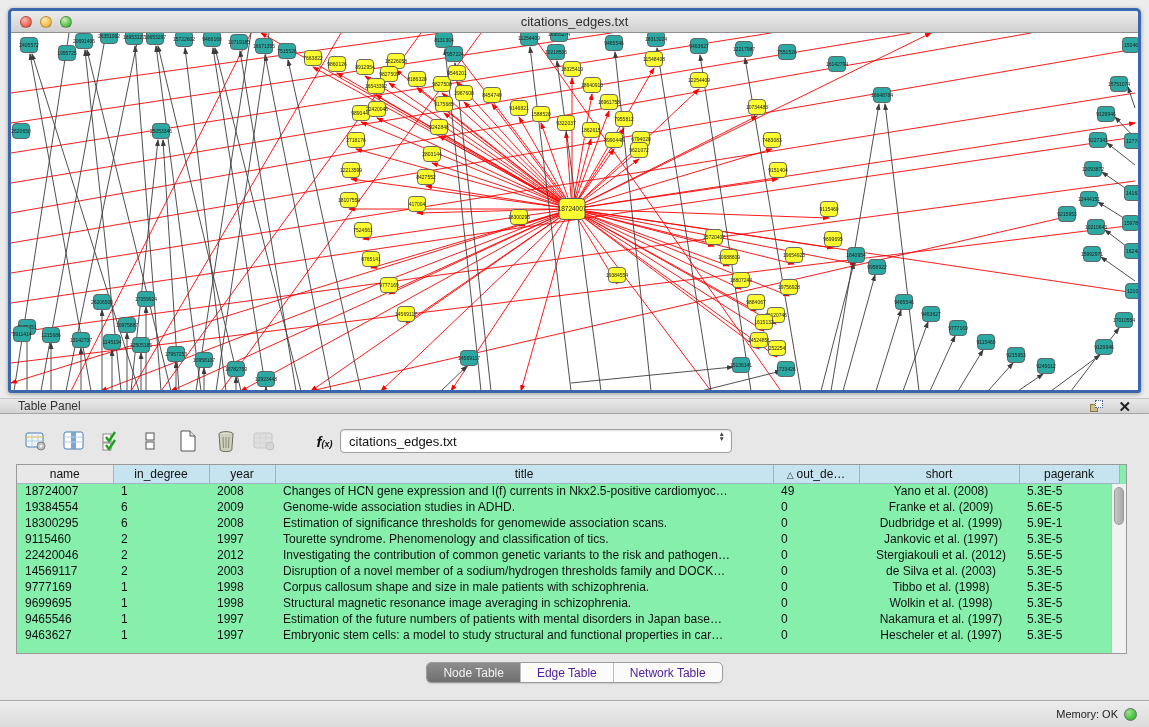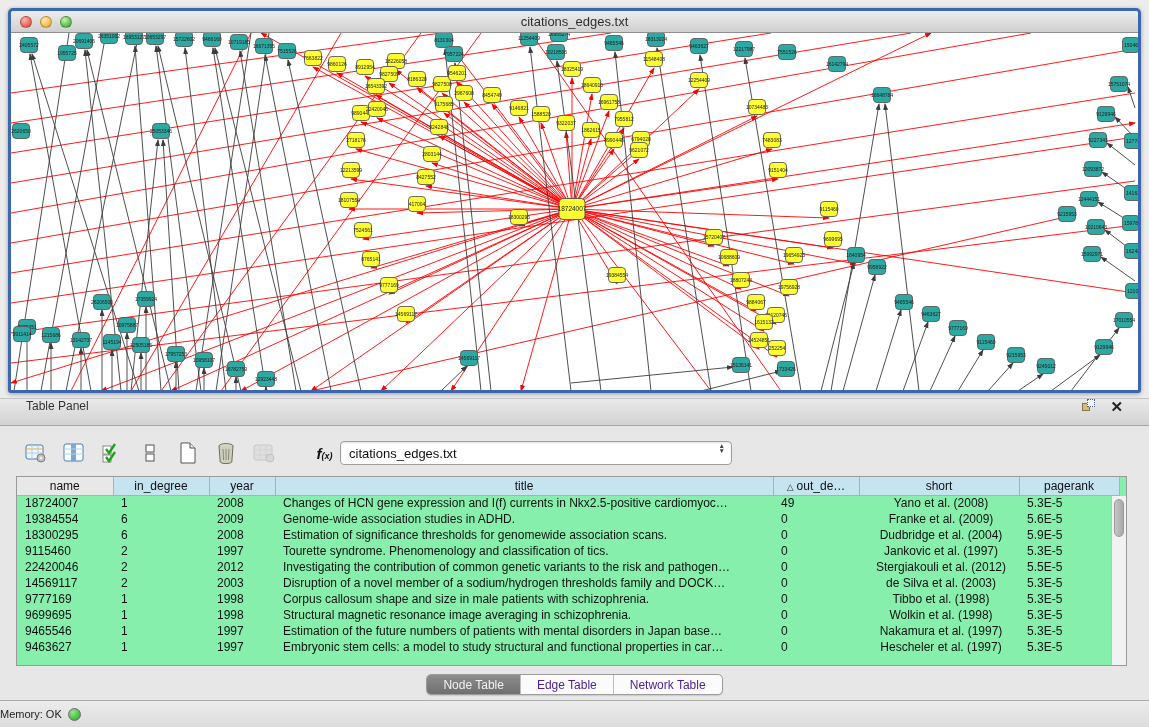--- a/index.html
+++ b/index.html
@@ -19,24 +19,24 @@
   .light.yellow{ background:radial-gradient(circle at 35% 30%, #ffe9b0, #f5bf4f 60%, #d69e2e); }
   .light.green { background:radial-gradient(circle at 35% 30%, #c9f0b4, #61c454 60%, #3f9e33); }
   .win-title { position:absolute; left:0; right:0; text-align:center; font-size:13px;
     color:#2e2e2e; pointer-events:none; }
   .net-canvas { position:relative; width:1127px; height:357px; background:#fff; overflow:hidden; }
   .net-canvas svg { display:block; }
 
   
   .table-panel { position:absolute; left:0; top:398px; width:1149px; height:302px;
     background:#e7e7e7; }
-  .panel-header { height:28px; background:linear-gradient(#e9e9e9,#d2d2d2);
+  .panel-header { height:16px; background:linear-gradient(#e9e9e9,#d2d2d2);
     border-top:1px solid #c4c4c4; border-bottom:1px solid #a6a6a6;
-    display:flex; align-items:flex-start; font-size:12px; color:#333;
-    padding:0 26px; }
+    display:flex; align-items:center; font-size:12px; color:#333;
+    padding:0 18px; }
   .panel-header .spacer { flex:1; }
   .float-icon { width:14px; height:13px; position:relative; margin-right:14px; cursor:pointer; }
   .float-icon .sq1 { position:absolute; left:0; top:4px; width:8px; height:8px; border:1px solid #8b7940; background:#cdbd8a; }
   .float-icon .sq2 { position:absolute; left:5px; top:0; width:8px; height:8px; border:1px dotted #4a5f8a; background:#f3f3f3; }
   .close-icon { font-size:15px; font-weight:bold; color:#222; cursor:pointer; line-height:1; }
 
   .toolbar { display:flex; align-items:center; gap:10px; padding:14px 0 10px 22px; }
   .tb-btn { width:28px; height:26px; display:flex; align-items:center; justify-content:center; cursor:pointer; }
   .tb-btn.disabled { opacity:.4; cursor:default; }
   .fx { font-size:15px; font-style:italic; font-weight:bold; color:#111;margin-left:45px; }
@@ -67,21 +67,21 @@
   .seg { display:flex; border:1px solid #9c9c9c; border-radius:5px; overflow:hidden;
     background:#fbfbfb; height:21px; font-size:12px;
     box-shadow:0 1px 1px rgba(0,0,0,.12); }
   .seg .tab { padding:2px 16px; display:flex; align-items:center; cursor:pointer;
     border-right:1px solid #bdbdbd; color:#4c1d95; }
   .seg .tab:last-child { border-right:none; }
   .seg .tab.active { background:linear-gradient(#8d8d8d,#6f6f6f); color:#f2f2f2; }
 
   .status-bar { position:absolute; left:0; bottom:0; width:1149px; height:27px;
     background:linear-gradient(#ececec,#dcdcdc); border-top:1px solid #ababab;
-    display:flex; align-items:center; padding-right:12px;
+    display:flex; align-items:center; justify-content:flex-end; padding-right:12px;
     font-size:11px; color:#222; gap:6px; }
   .mem-dot { width:13px; height:13px; border-radius:50%; border:1px solid #6d6d6d;
     background:radial-gradient(circle at 35% 30%, #9fe08a, #44c544 60%, #2d9e2d); }
 
   .icon-svg { display:block; }
 </style>
 </head>
 <body>
 
 <div class="net-window">
@@ -860,22 +860,22 @@
             <td>0</td>
             <td class="c-center">Franke et al. (2009)</td>
             <td>5.6E-5</td>
           </tr>
           <tr>
             <td>18300295</td>
             <td>6</td>
             <td>2008</td>
             <td>Estimation of significance thresholds for genomewide association scans.</td>
             <td>0</td>
-            <td class="c-center">Dudbridge et al. (2004)</td>
-            <td>5.9E-5</td>
+            <td class="c-center">Dudbridge et al. (1999)</td>
+            <td>5.9E-1</td>
           </tr>
           <tr>
             <td>9115460</td>
             <td>2</td>
             <td>1997</td>
             <td>Tourette syndrome. Phenomenology and classification of tics.</td>
             <td>0</td>
             <td class="c-center">Jankovic et al. (1997)</td>
             <td>5.3E-5</td>
           </tr>

